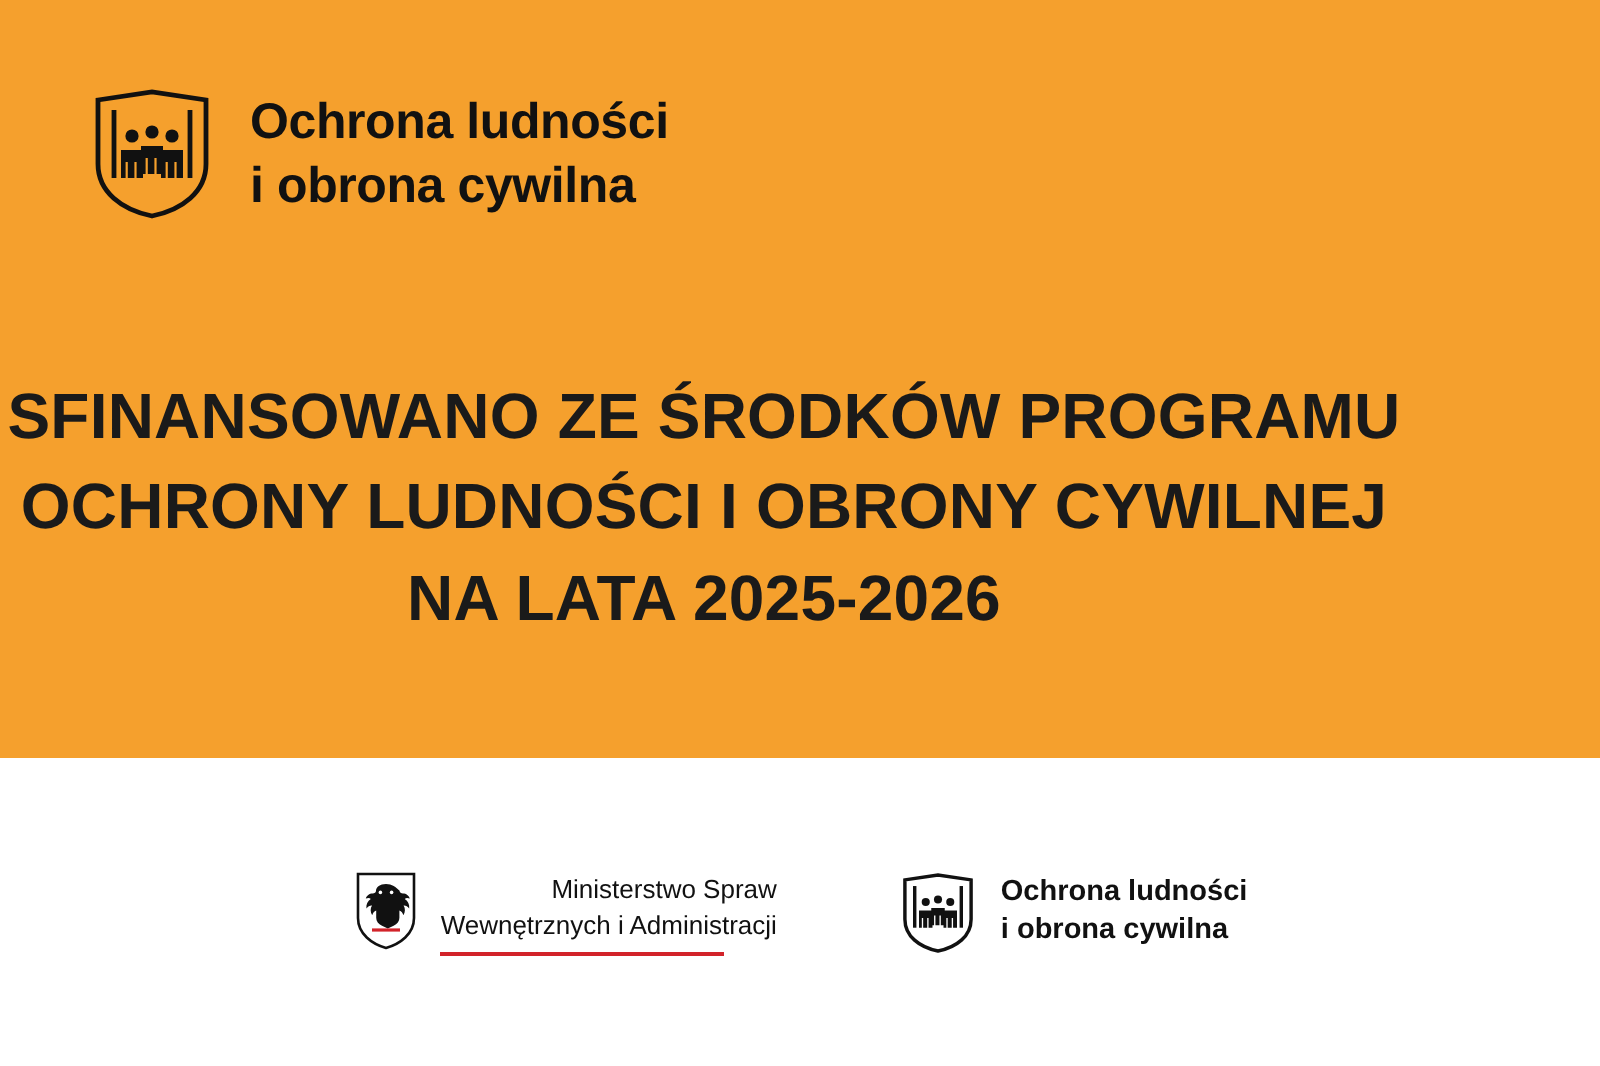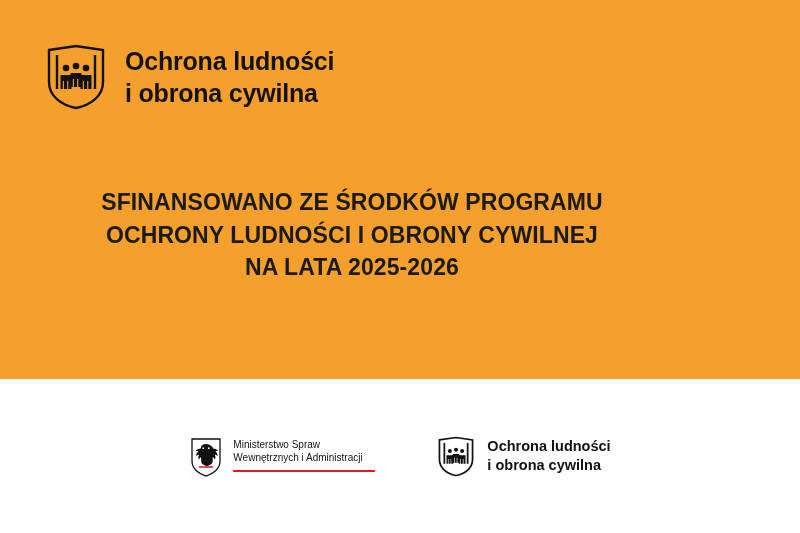--- a/index.html
+++ b/index.html
@@ -50,21 +50,21 @@
     letter-spacing: -0.2px;
     white-space: pre-line;
   }
   
   .headline {
     position: absolute;
     left: 0;
     top: 186px;
     width: 704px;
     text-align: center;
-    font-size: 23px;
+    font-size: 32px;
     font-weight: bold;
     line-height: 1.42;
     color: #1a1a1a;
     letter-spacing: 0.1px;
     white-space: pre-line;
   }
   
   .footer {
     position: absolute;
     left: 0;
@@ -85,24 +85,25 @@
   .eagle-mark {
     width: 34px;
     height: 40px;
     flex: 0 0 auto;
     margin-top: 1px;
   }
   .ministry-text-wrap {
     padding-top: 2px;
   }
   .ministry-text {
-    font-size: 10px;
+    font-size: 13px;
     line-height: 1.36;
     color: #111111;
     white-space: pre-line;
+    text-align: right;
   }
   .ministry-rule {
     margin-top: 5px;
     width: 142px;
     height: 2px;
     background: #d2232a;
   }
   .footer-oloc {
     display: flex;
     align-items: center;

